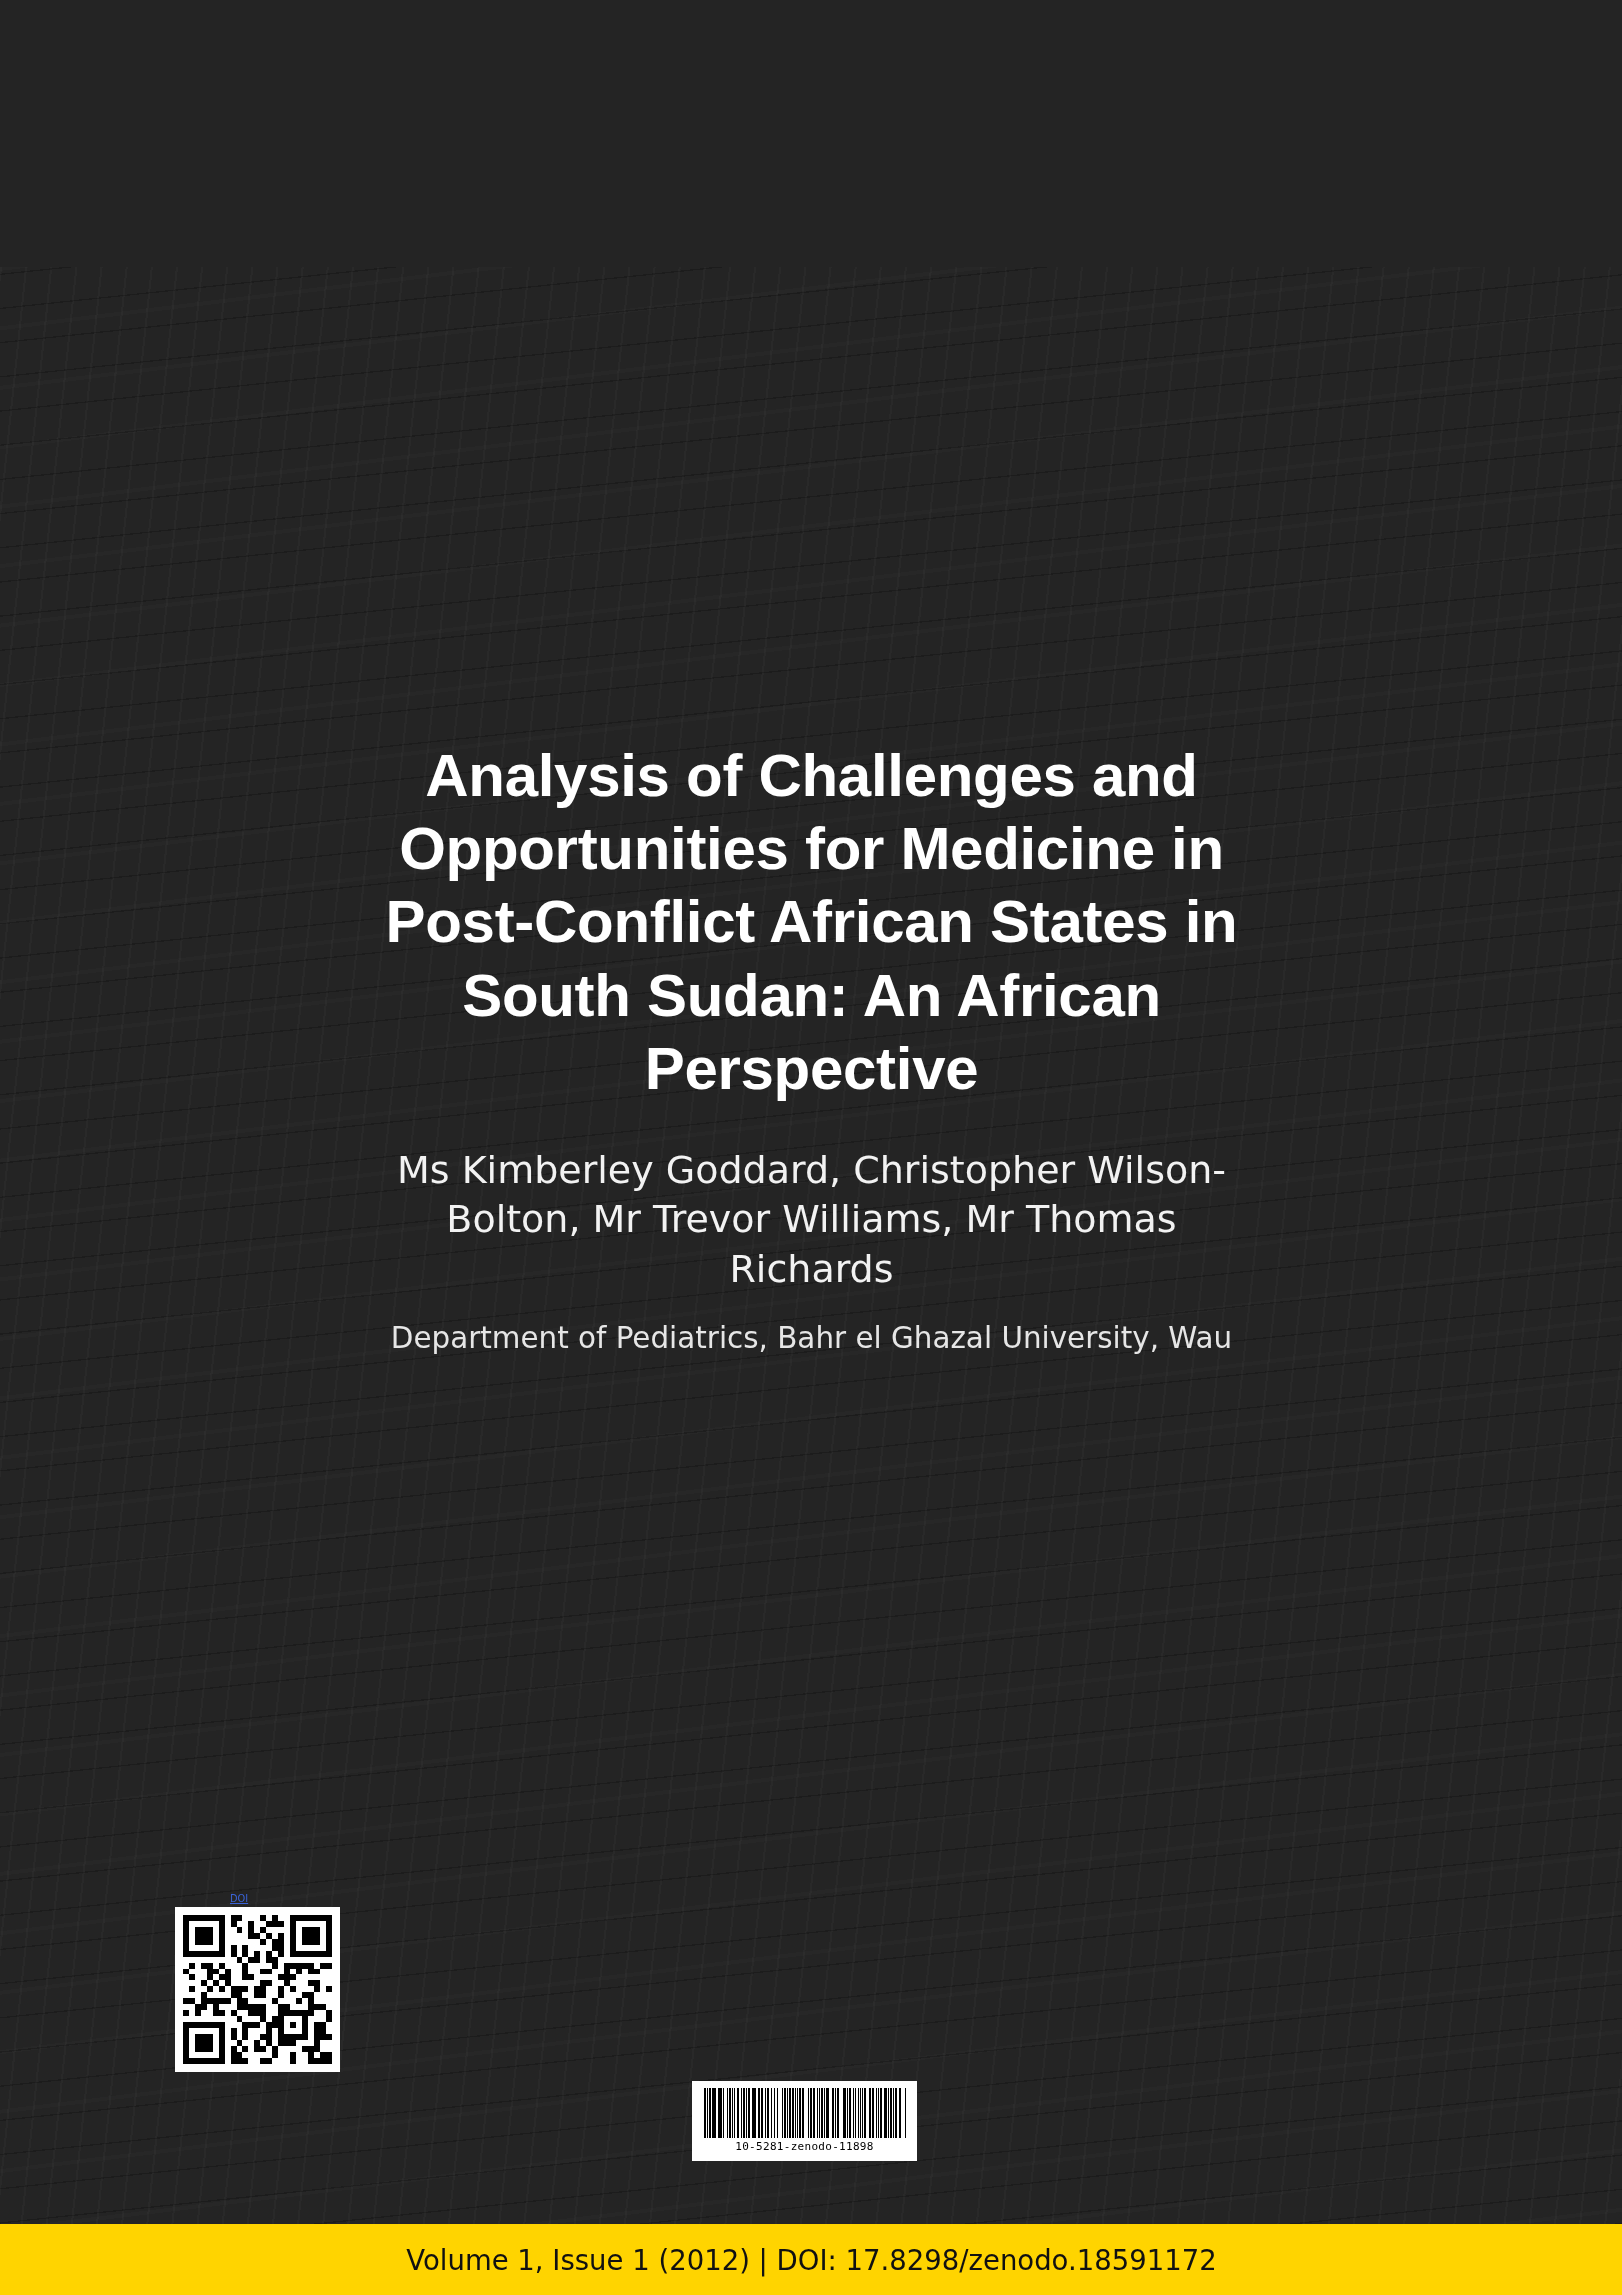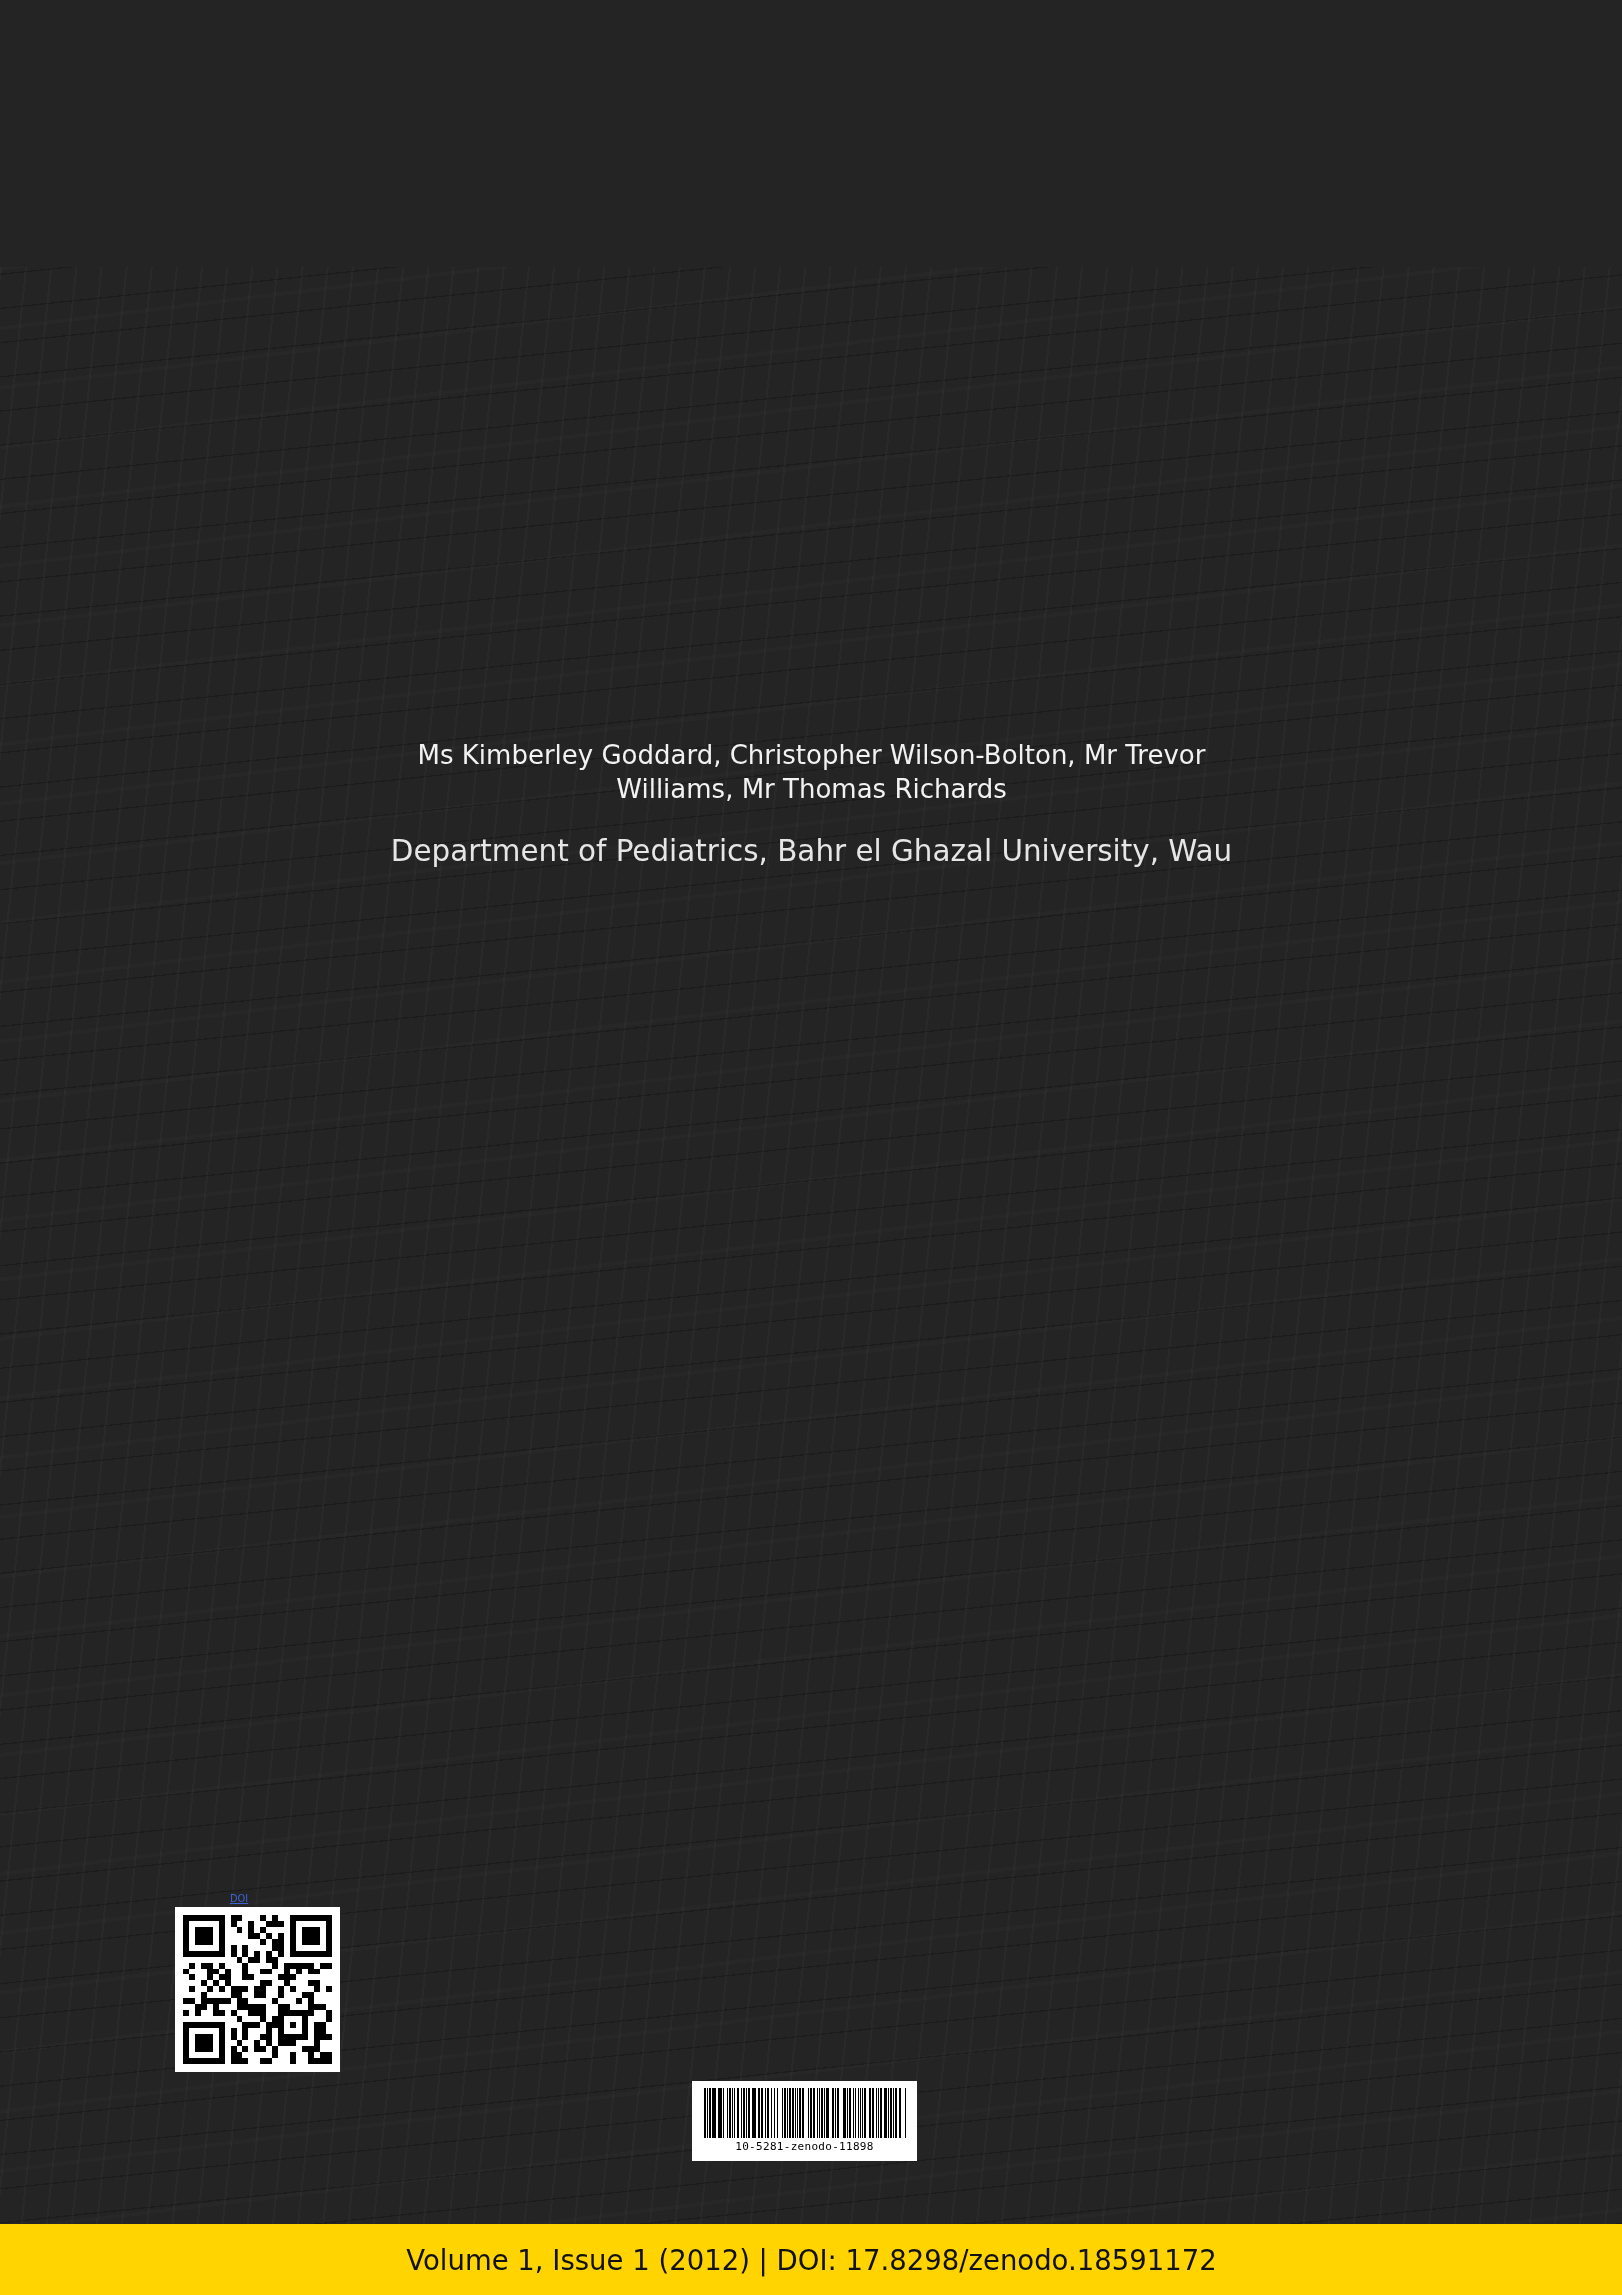--- a/index.html
+++ b/index.html
@@ -96,21 +96,21 @@
     font-weight: bold;
     font-size: 60px;
     line-height: 1.22;
     color: #ffffff;
     margin: 0 0 41px 0;
     letter-spacing: -0.3px;
   }
   .doc-authors {
     font-family: "DejaVu Sans", sans-serif;
     font-weight: normal;
-    font-size: 26px;
+    font-size: 38px;
     line-height: 1.3;
     color: #f2f2f2;
     margin: 0 0 25px 0;
     padding: 0 26px;
   }
   .doc-affiliation {
     font-family: "DejaVu Sans", sans-serif;
     font-weight: normal;
     font-size: 29.4px;
     line-height: 1.35;
@@ -200,20 +200,21 @@
 </style>
 </head>
 <body>
 
 <div class="page">
 
 
   <div class="body-area"></div>
 
   <div class="center-block">
+    <h1 class="doc-title">Analysis of Challenges and Opportunities for Medicine in Post-Conflict African States in South Sudan: An African Perspective</h1>
     <p class="doc-authors">Ms Kimberley Goddard, Christopher Wilson-Bolton, Mr Trevor Williams, Mr Thomas Richards</p>
     <p class="doc-affiliation">Department of Pediatrics, Bahr el Ghazal University, Wau</p>
   </div>
 
   <div class="qr-caption">DOI</div>
 
   <div class="qr-wrap">
     <div class="qr-grid" id="qr-grid">
         <i></i>
         <i></i>

